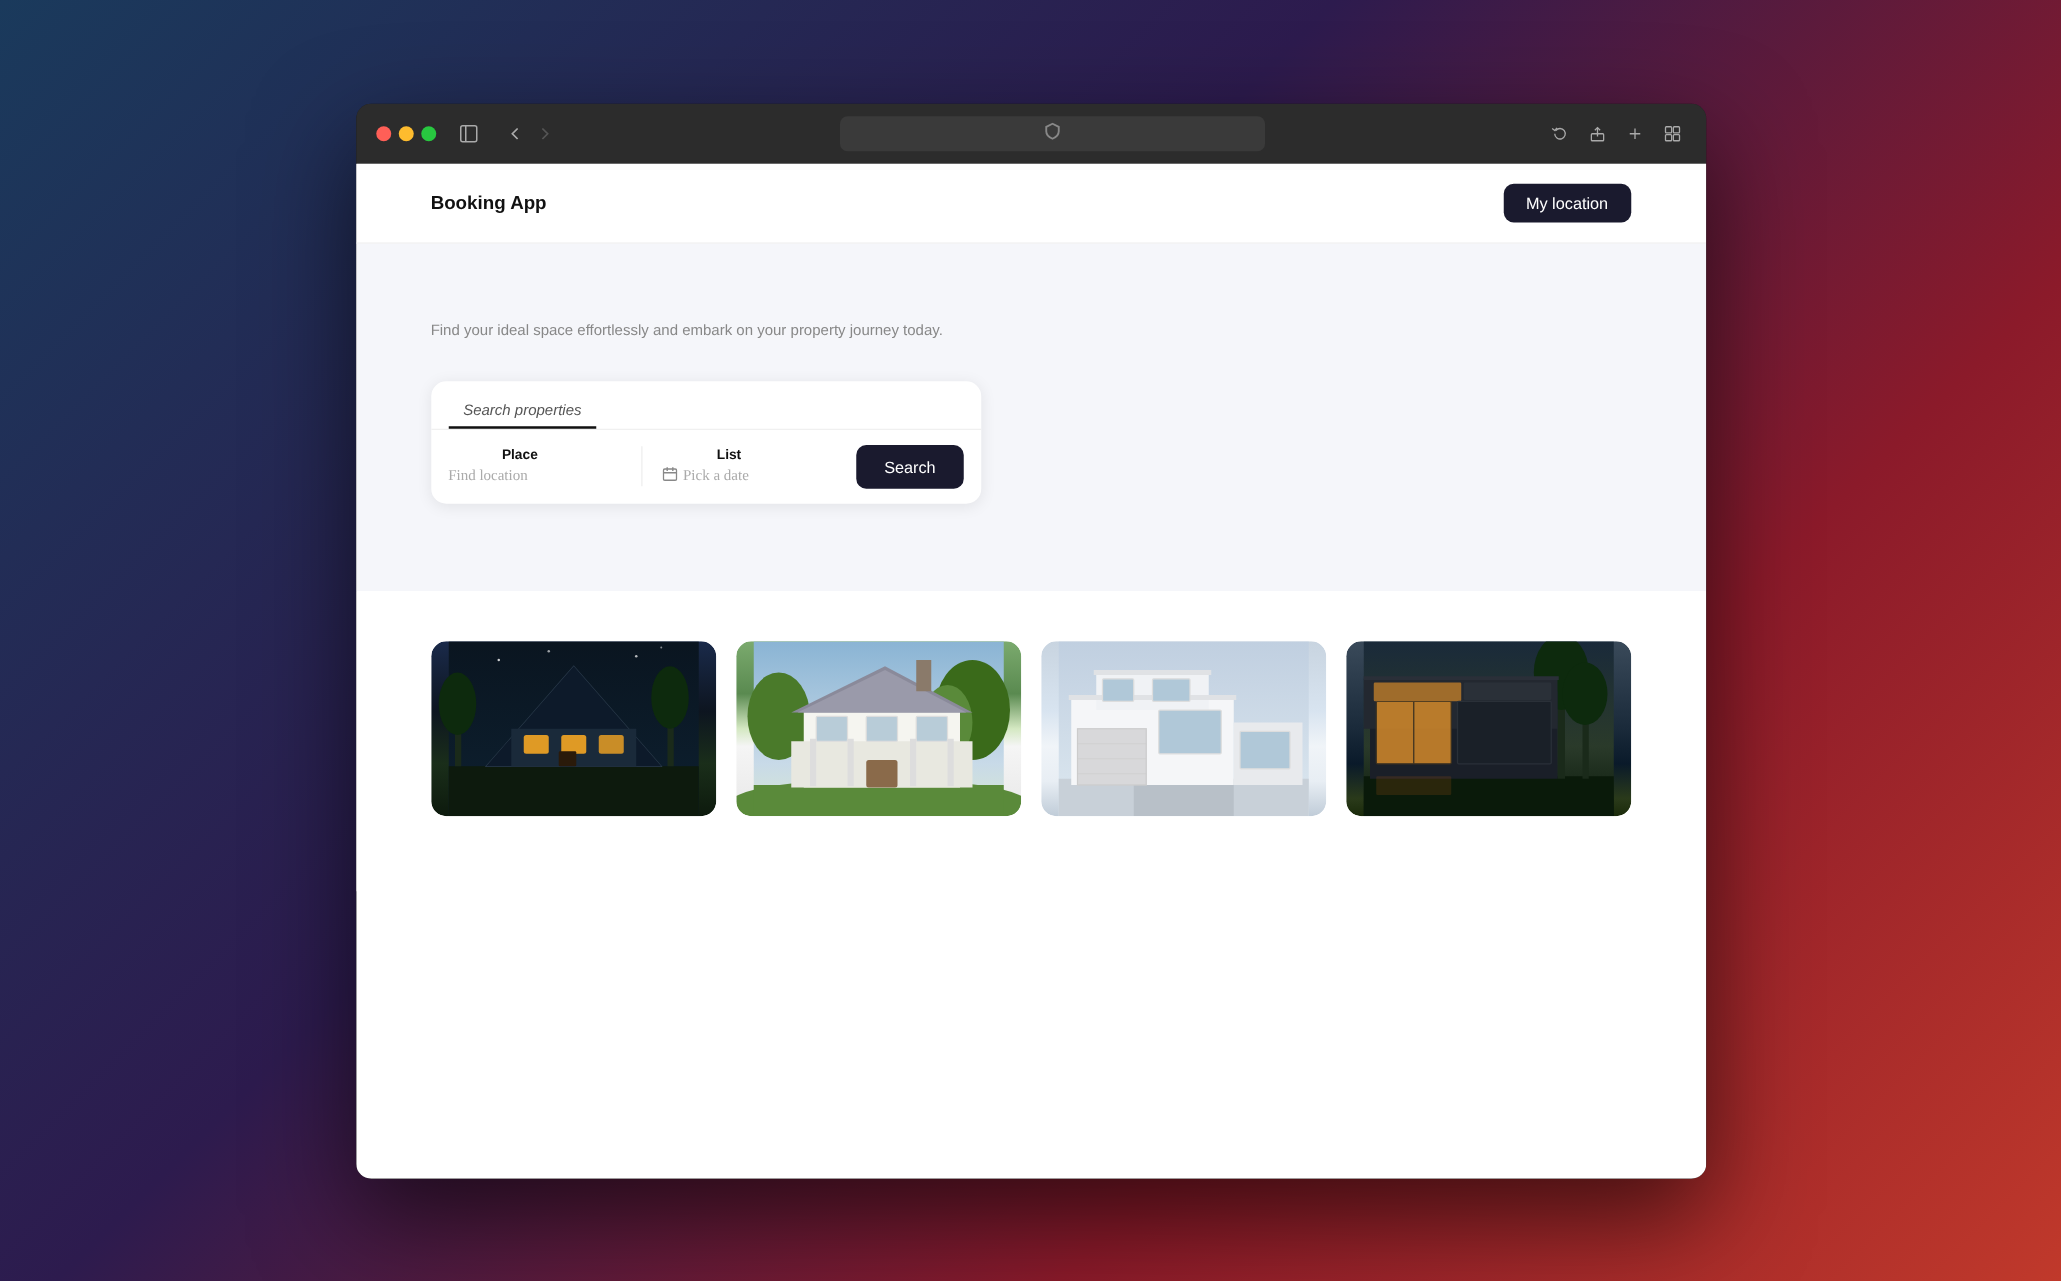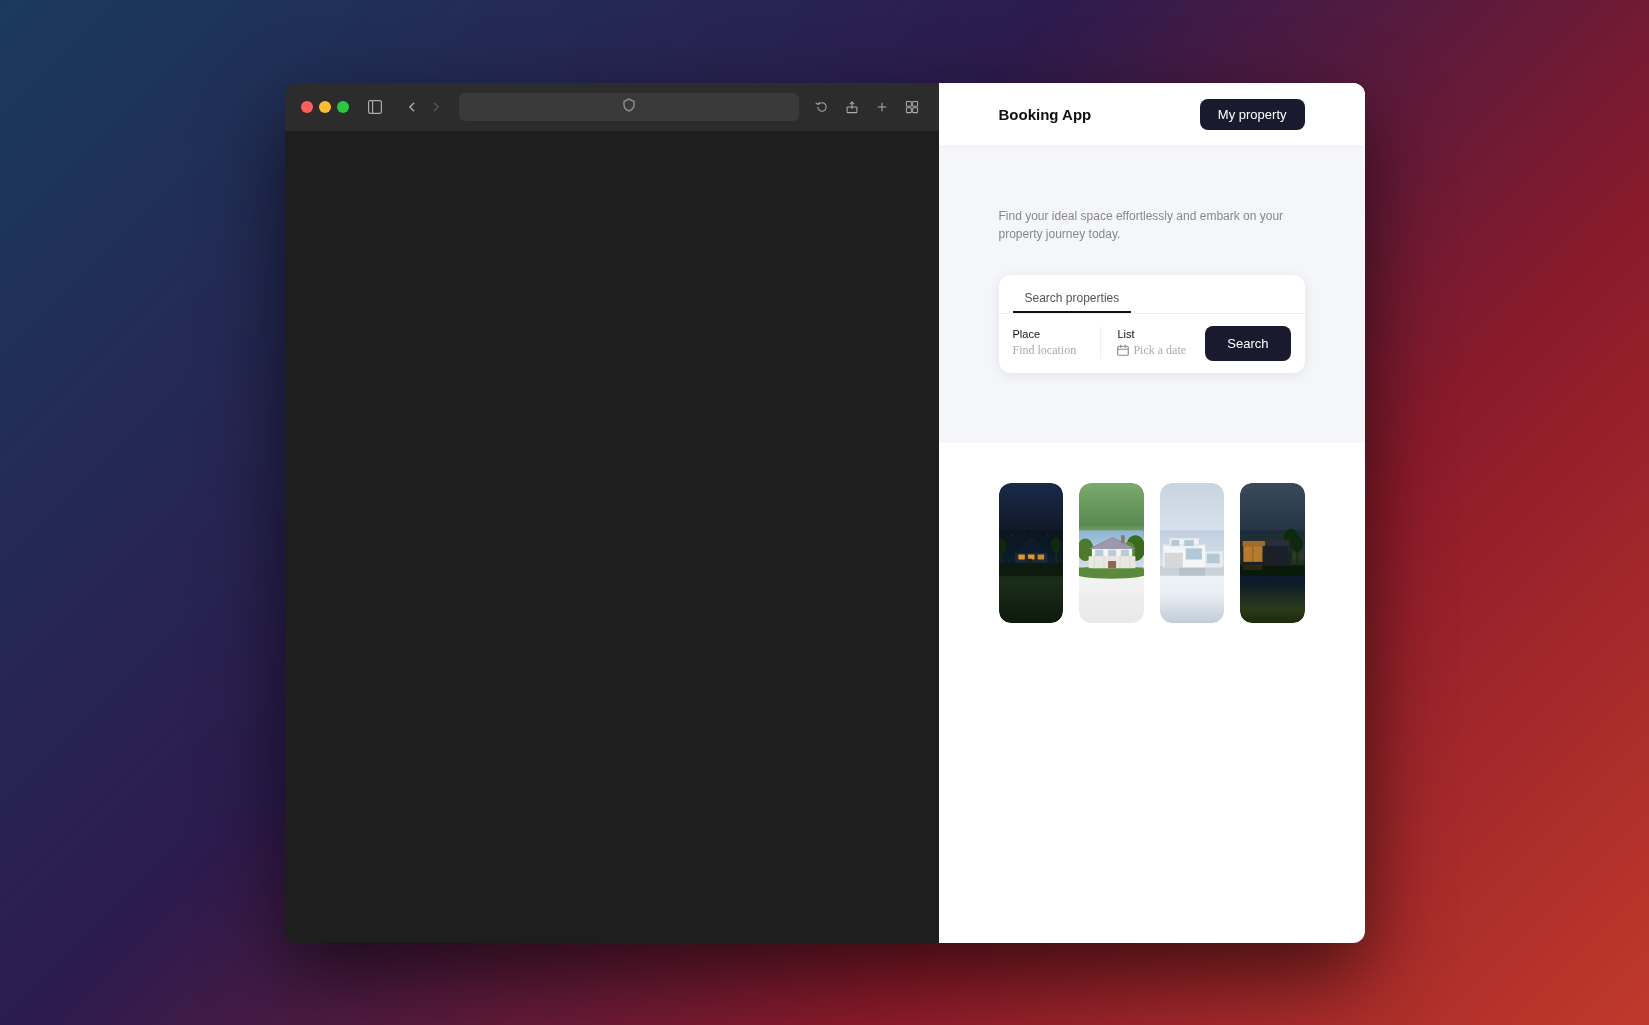--- a/index.html
+++ b/index.html
@@ -16,21 +16,21 @@
     }
 
     .browser-window {
       width: 1080px;
       height: 860px;
       background: #1e1e1e;
       border-radius: 12px;
       box-shadow: 0 30px 80px rgba(0,0,0,0.6);
       overflow: hidden;
       display: flex;
-      flex-direction: row;
+      flex-direction: column;
     }
 
     
     .browser-chrome {
       background: #2c2c2c;
       padding: 10px 16px;
       display: flex;
       align-items: center;
       gap: 12px;
       flex-shrink: 0;
@@ -170,38 +170,40 @@
       border-bottom: 1px solid #f0f0f0;
     }
 
     .search-tab {
       display: inline-block;
       padding: 6px 12px;
       font-size: 12px;
       color: #555;
       border-bottom: 2px solid #111;
       cursor: pointer;
+      font-style: italic;
     }
 
     .search-fields {
       display: flex;
       align-items: center;
       padding: 12px 14px;
       gap: 16px;
     }
 
     .search-field {
       flex: 1;
     }
 
     .search-field-label {
       font-size: 11px;
-      font-weight: 400;
+      font-weight: 700;
       color: #111;
       margin-bottom: 3px;
+      margin-left: 43px;
     }
 
     .search-field-value {
       font-size: 12px;
       color: #999;
       display: flex;
       align-items: center;
       gap: 4px;
       font-family: Liberation Serif, serif;
     }
@@ -371,21 +373,21 @@
           <rect x="11" y="11" width="7" height="7" rx="1"></rect>
         </svg>
       </button>
     </div>
   </div>
 
   <div class="page-content">
 
     <nav class="nav">
       <div class="nav-logo">Booking App</div>
-      <button class="nav-btn">My property</button>
+      <button class="nav-btn">My location</button>
     </nav>
 
     <section class="hero-section">
       <p class="hero-subtitle">Find your ideal space effortlessly and embark on your property journey today.</p>
 
       <div class="search-box">
         <div class="search-tabs">
           <span class="search-tab">Search properties</span>
         </div>
         <div class="search-fields">

